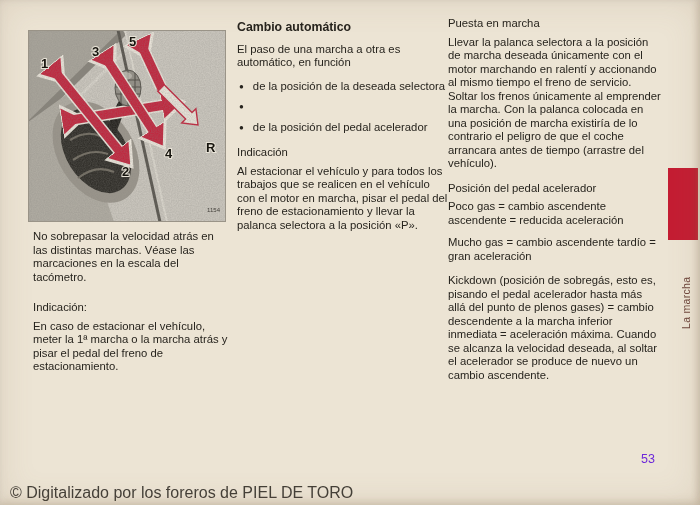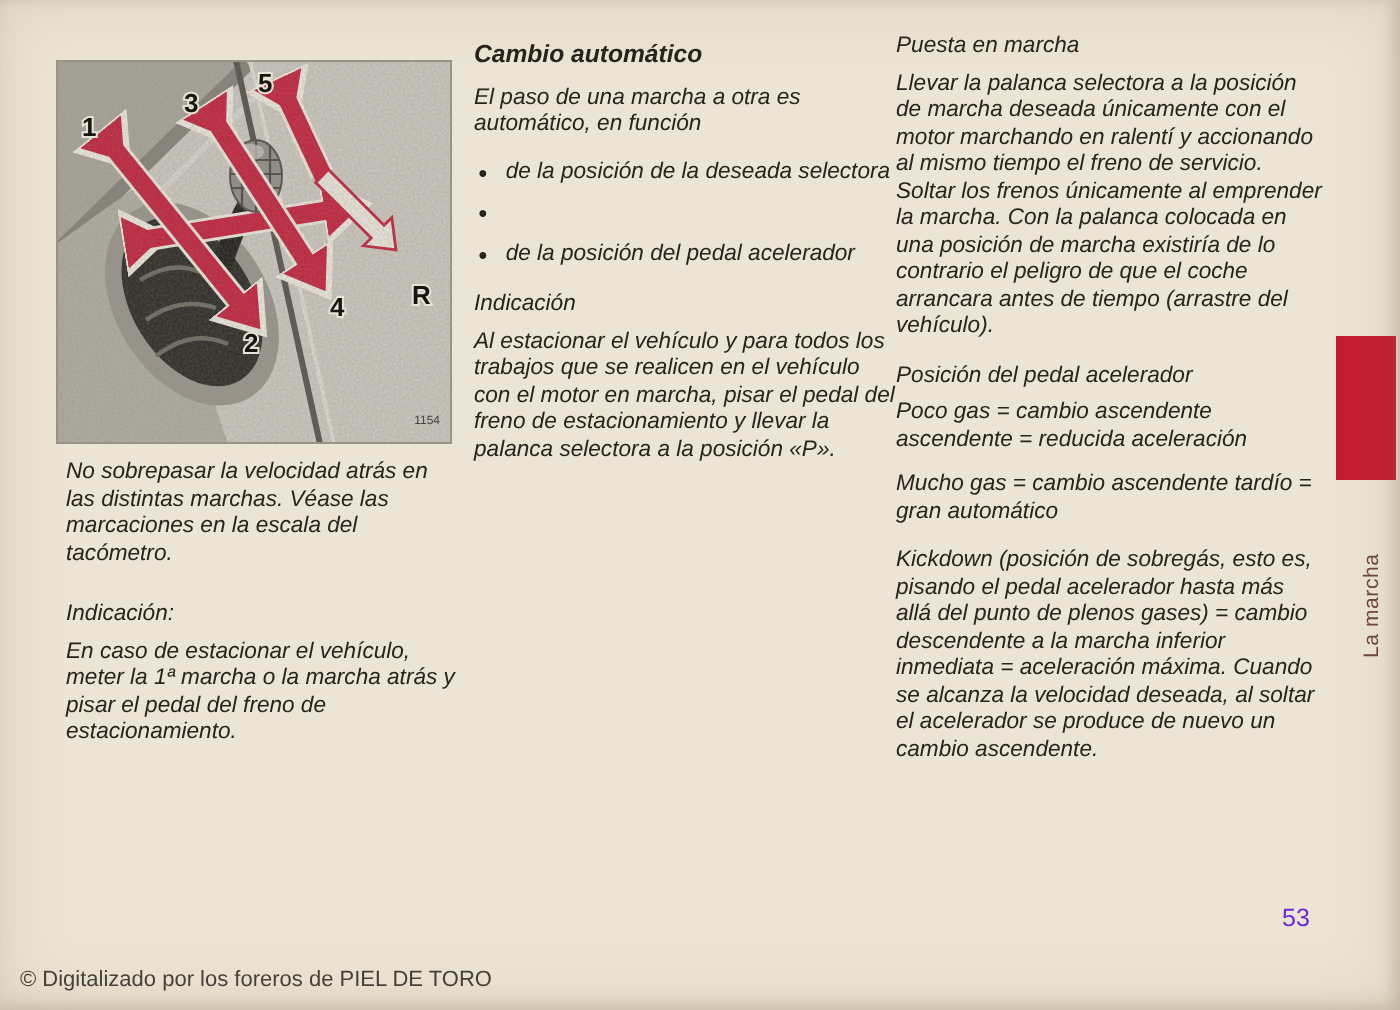--- a/index.html
+++ b/index.html
@@ -16,21 +16,21 @@
     position:absolute; inset:0; pointer-events:none;
     box-shadow: inset 0 0 34px rgba(140,112,78,.16),
                 inset -3px 0 7px rgba(120,95,65,.20),
                 inset 0 -4px 9px rgba(120,95,65,.12),
                 inset 2px 2px 6px rgba(255,255,255,.35);
   }
   .figure {
     position:absolute; left:28px; top:30px;
     width:198px; height:192px;
   }
-  .col { position:absolute; font-size:11.3px; line-height:13.5px;font-style:italic; }
+  .col { position:absolute; font-size:11.3px; line-height:13.5px; }
   .col-left  { left:33px;  top:230px; width:197px; }
   .col-mid   { left:237px; top:21px;  width:213px; }
   .col-right { left:448px; top:17px;  width:213px; }
   .h-bold { font-weight:bold; font-size:12.3px; margin-bottom:8px; }
   .subhead { margin-bottom:5px; }
   .para { margin-bottom:11px; }
   .para-tight { margin-bottom:9px; }
   .bullets { list-style:none; margin:10px 0 2px 0; }
   .bullets li { display:flex; margin-bottom:7px; }
   .bullet-dot { font-size:8px; line-height:13.5px; margin:0 9px 0 2px; }
@@ -43,21 +43,21 @@
     position:absolute; left:680px; top:247px; height:82px;
     writing-mode:vertical-rl; transform:rotate(180deg);
     font-size:10.5px; letter-spacing:.3px; color:#6e463c;
   }
   .page-number {
     position:absolute; left:641px; top:452px;
     font-size:12.5px; color:#6d28d9;
   }
   .watermark {
     position:absolute; left:10px; top:484px;
-    font-size:11px; color:#433f38;
+    font-size:16px; color:#433f38;
   }
 </style>
 </head>
 <body style="background: rgb(236, 228, 212);">
 
 <div class="figure">
   <svg width="198" height="192" viewBox="0 0 198 192">
     <defs>
       <filter id="grain" x="0" y="0" width="100%" height="100%">
         <feTurbulence type="fractalNoise" baseFrequency="0.85" numOctaves="2" seed="7"></feTurbulence>
@@ -148,21 +148,21 @@
   </ul>
   <p class="note-head">Indicación</p>
   <p>Al estacionar el vehículo y para todos los trabajos que se realicen en el vehículo con el motor en marcha, pisar el pedal del freno de estacionamiento y llevar la palanca selectora a la posición «P».</p>
 </div>
 
 <div class="col col-right">
   <p class="subhead">Puesta en marcha</p>
   <p class="para">Llevar la palanca selectora a la posición de marcha deseada únicamente con el motor marchando en ralentí y accionando al mismo tiempo el freno de servicio. Soltar los frenos únicamente al emprender la marcha. Con la palanca colocada en una posición de marcha existiría de lo contrario el peligro de que el coche arrancara antes de tiempo (arrastre del vehículo).</p>
   <p class="subhead">Posición del pedal acelerador</p>
   <p class="para-tight">Poco gas = cambio ascendente ascendente = reducida aceleración</p>
-  <p class="para">Mucho gas = cambio ascendente tardío = gran automático</p>
+  <p class="para">Mucho gas = cambio ascendente tardío = gran aceleración</p>
   <p>Kickdown (posición de sobregás, esto es, pisando el pedal acelerador hasta más allá del punto de plenos gases) = cambio descendente a la marcha inferior inmediata = aceleración máxima. Cuando se alcanza la velocidad deseada, al soltar el acelerador se produce de nuevo un cambio ascendente.</p>
 </div>
 
 <div class="tab-red" title="La marcha" style="background: rgb(196, 29, 51);"></div>
 <div class="tab-label">La marcha</div>
 <div class="page-number">53</div>
 <div class="watermark">© Digitalizado por los foreros de PIEL DE TORO</div>
 <div class="page-shade"></div>
 
 </body></html>

